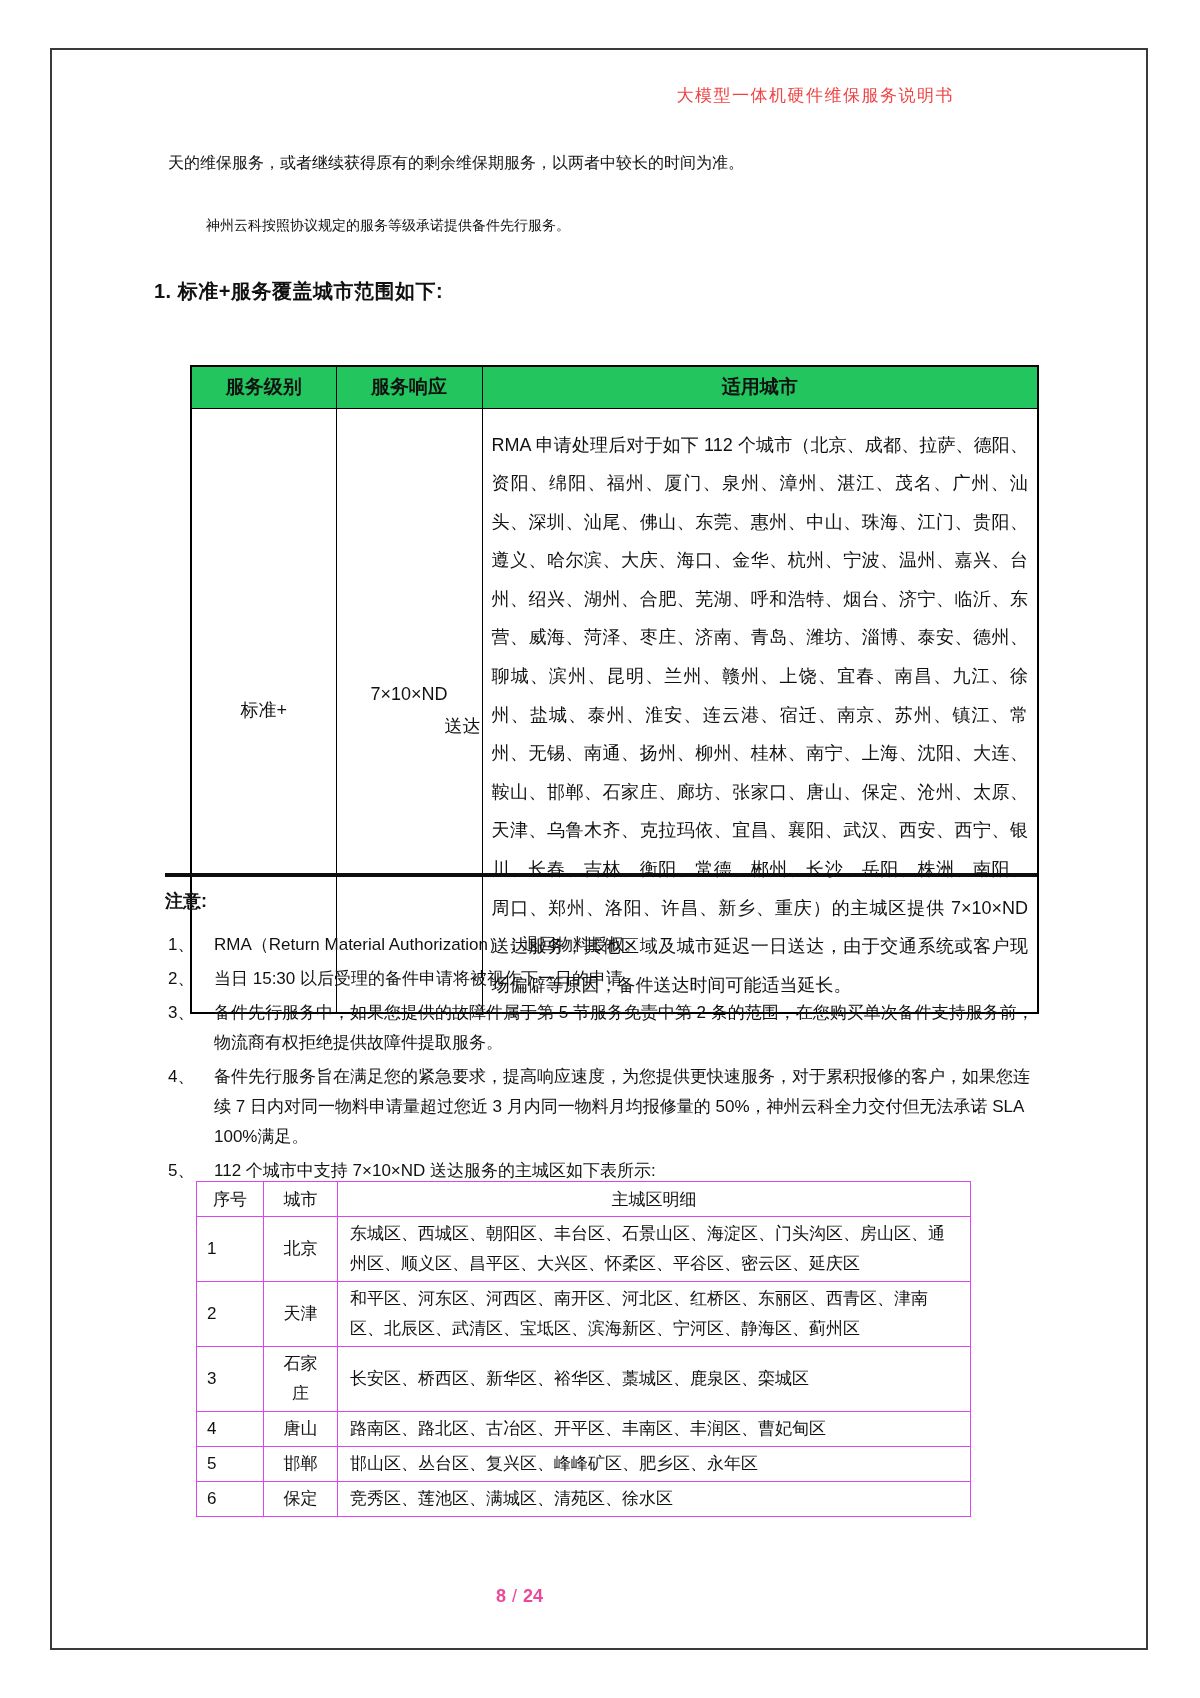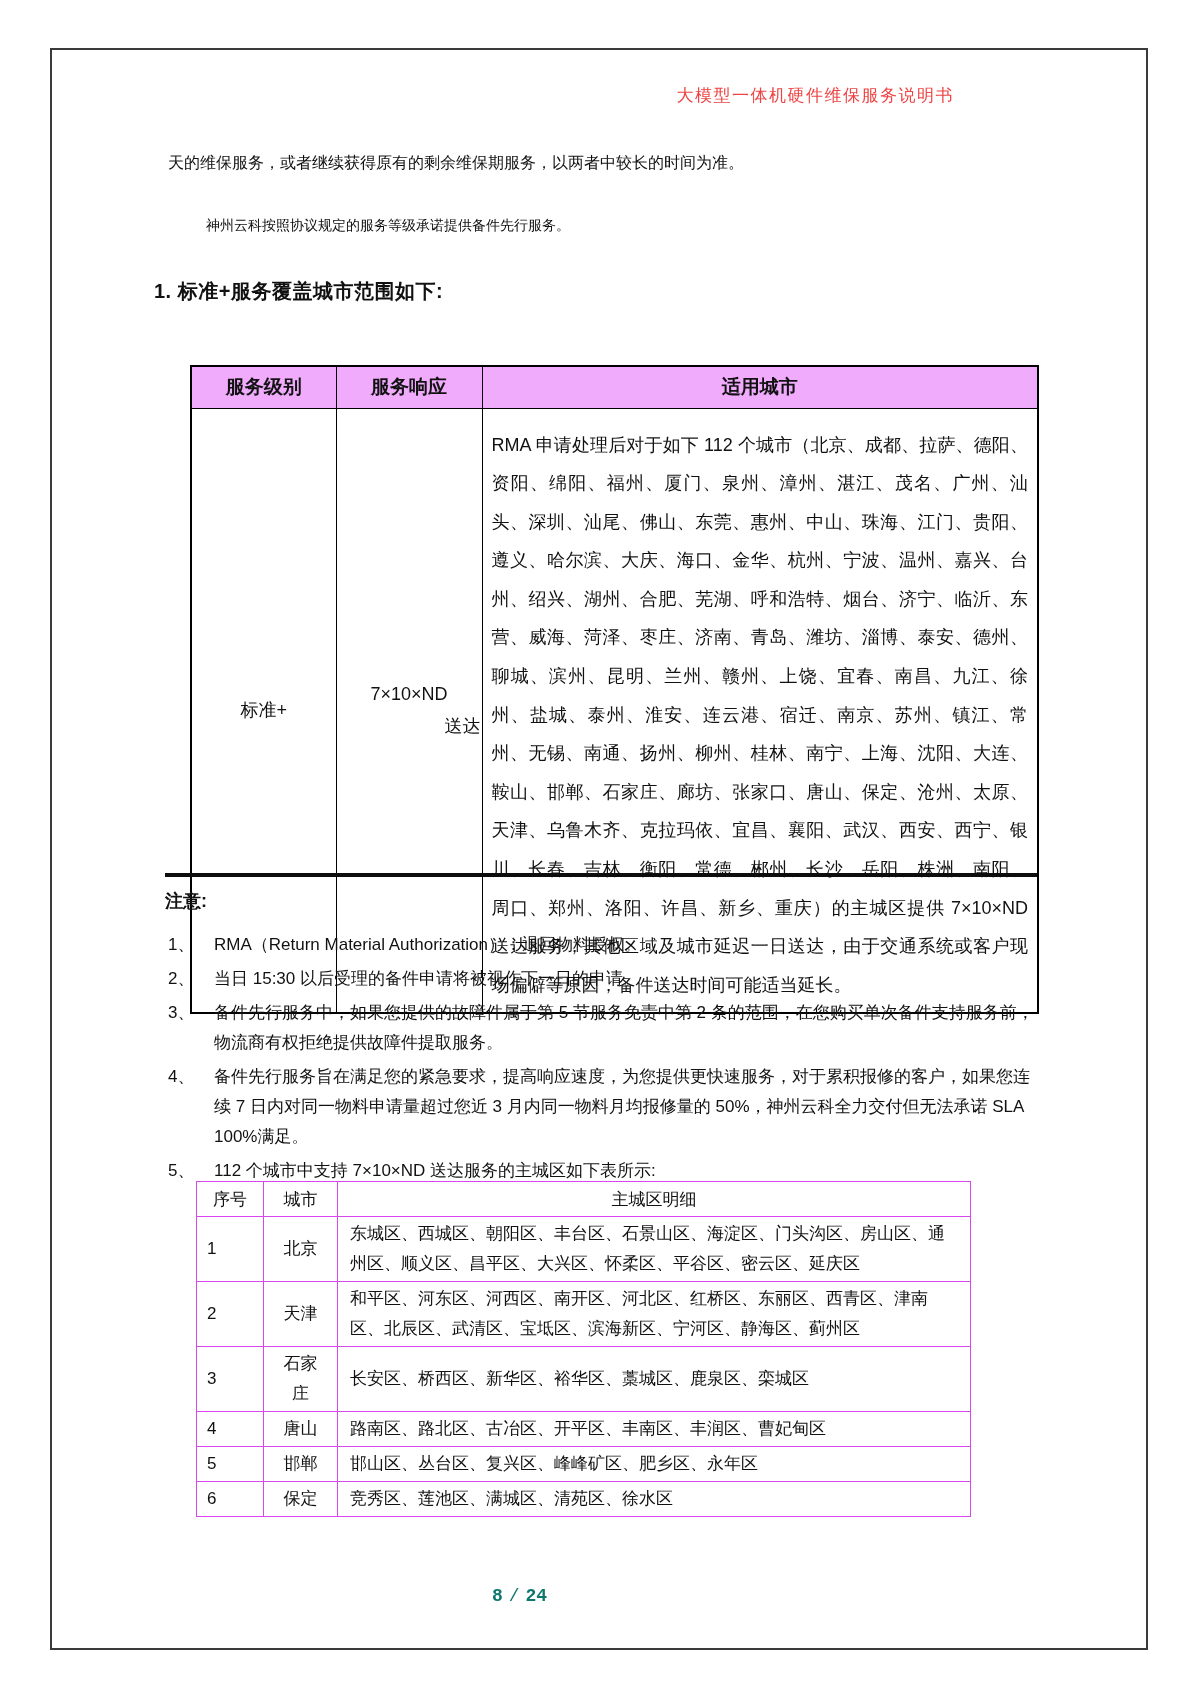--- a/index.html
+++ b/index.html
@@ -39,21 +39,21 @@
   .t1{
     position:absolute;left:190px;top:365px;width:847px;
     border-collapse:collapse;table-layout:fixed;
     border:2px solid #000;
   }
   .t1 th,.t1 td{border:1px solid #000;box-sizing:border-box;}
   .t1 col.c1{width:145px}
   .t1 col.c2{width:146px}
   .t1 col.c3{width:556px}
   .t1 th{
-    background:#f0abfc;height:42px;
+    background:#22c55e;height:42px;
     font-size:19px;font-weight:bold;text-align:center;
   }
   .t1 td.level,.t1 td.resp{
     text-align:center;vertical-align:middle;font-size:18px;line-height:32px;
   }
   .t1 td.cities{
     padding:17px 9px 8px 9px;font-size:18px;line-height:38.6px;
     text-align:justify;vertical-align:top;height:445px;
   }
   
@@ -82,21 +82,21 @@
   .t2 col.c{width:74px}
   .t2 col.d{width:633px}
   .t2 th{height:35px;font-weight:normal;text-align:center;}
   .t2 td{line-height:30px;padding:2px 0;vertical-align:middle;}
   .t2 td.no-cell{padding-left:10px;text-align:left;}
   .t2 td.city-cell{text-align:center;padding:2px 12px;}
   .t2 td.districts-cell{padding:2px 12px;text-align:left;}
   
   .footer{
     position:absolute;left:0;top:1586px;width:1039px;text-align:center;
-    font-family:Liberation Mono, monospace;font-size:18px;color:#0f766e;
+    font-family:Liberation Sans, sans-serif;font-size:18px;color:#ec4899;
   }
   .footer .b{font-weight:bold;}
   .footer .sep{padding:0 6px;}
 </style>
 </head>
 <body>
 
 <div class="page">
 
   <div class="frame"></div>

